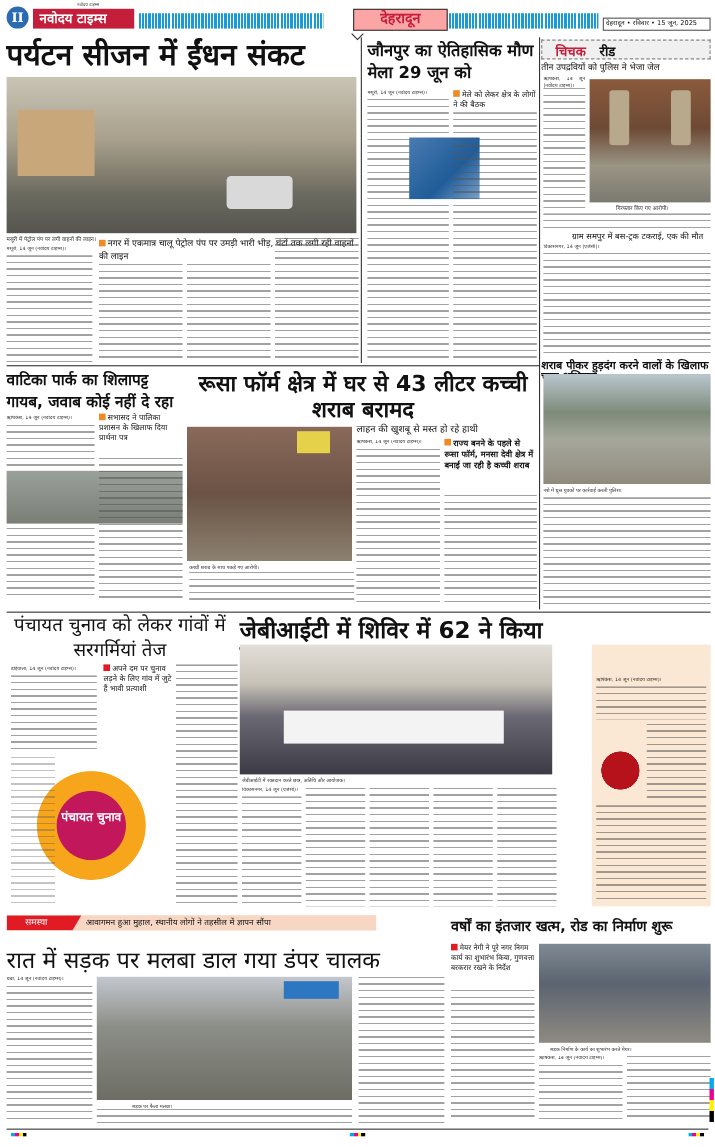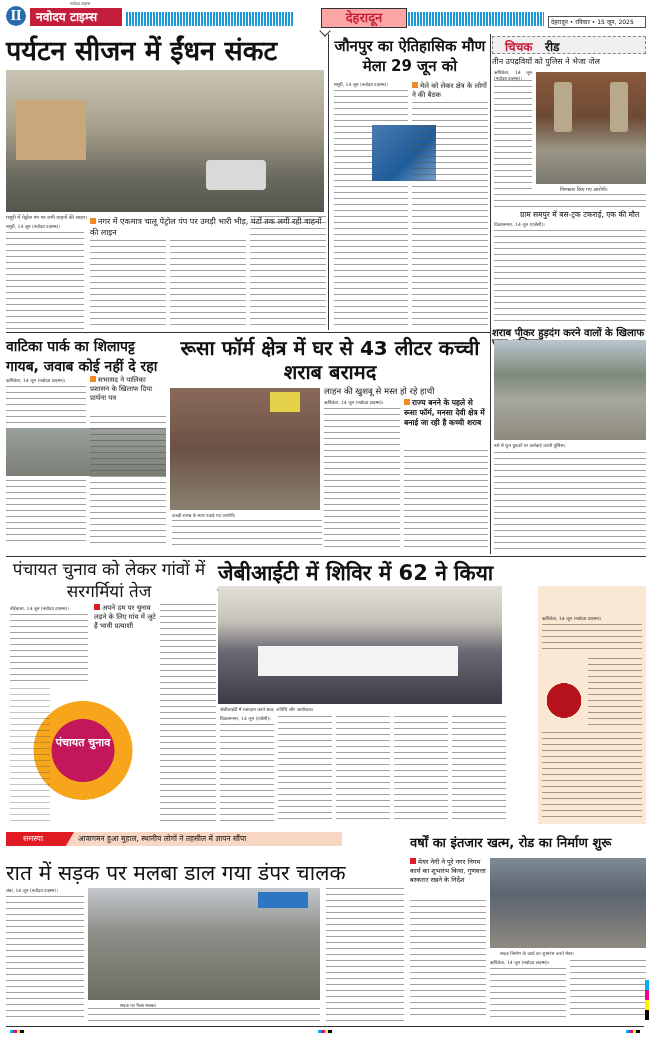--- a/index.html
+++ b/index.html
@@ -46,21 +46,21 @@
 <div class="abs caption" style="left:6px;top:214px;width:318px;">मसूरी में पेट्रोल पंप पर लगी वाहनों की लाइन।</div>
 <div class="abs txt" style="left:6px;top:224px;width:78px;">मसूरी, 14 जून (नवोदय टाइम्स)।</div>
 <div class="abs txtcol" style="left:6px;top:232px;width:78px;height:98px;"></div>
 <div class="abs sub" style="left:90px;top:216px;width:236px;"><span class="bullet-sq"></span><span>नगर में एकमात्र चालू पेट्रोल पंप पर उमड़ी भारी भीड़, घंटों तक लगी रही वाहनों की लाइन</span></div>
 <div class="abs txtcol" style="left:90px;top:240px;width:76px;height:90px;"></div>
 <div class="abs txtcol" style="left:170px;top:240px;width:76px;height:90px;"></div>
 <div class="abs txtcol" style="left:250px;top:216px;width:76px;height:114px;"></div>
 
 <div class="abs rule" style="left:328px;top:34px;width:1px;height:296px;"></div>
 
-<div class="abs hl" style="left:334px;top:36px;width:152px;font-size:15px;line-height:20px;text-align:center;">जौनपुर का ऐतिहासिक मौण मेला 29 जून को</div>
+<div class="abs hl" style="left:334px;top:36px;width:152px;font-size:15px;line-height:20px;text-align:left;">जौनपुर का ऐतिहासिक मौण मेला 29 जून को</div>
 <div class="abs txt" style="left:334px;top:82px;width:74px;">मसूरी, 14 जून (नवोदय टाइम्स)।</div>
 <div class="abs txtcol" style="left:334px;top:90px;width:74px;height:240px;"></div>
 <div class="abs sub" style="left:412px;top:82px;width:76px;font-size:7px;line-height:9px;"><span class="bullet-sq"></span><span>मेले को लेकर क्षेत्र के लोगों ने की बैठक</span></div>
 <div class="abs photo" style="left:372px;top:125px;width:64px;height:56px;background:linear-gradient(135deg,#4a7bb0,#1f5c99 60%,#7aa0c9);"></div>
 <div class="abs txtcol" style="left:412px;top:102px;width:76px;height:228px;"></div>
 
 <div class="abs rule" style="left:490px;top:34px;width:1px;height:520px;"></div>
 
 <div class="abs boxed" style="left:492px;top:36px;width:154px;height:18px;background:#f0f0f0;">
   <span style="position:absolute;left:12px;top:1px;font-size:12px;font-weight:bold;color:#c41e3a;">चिचक</span>

